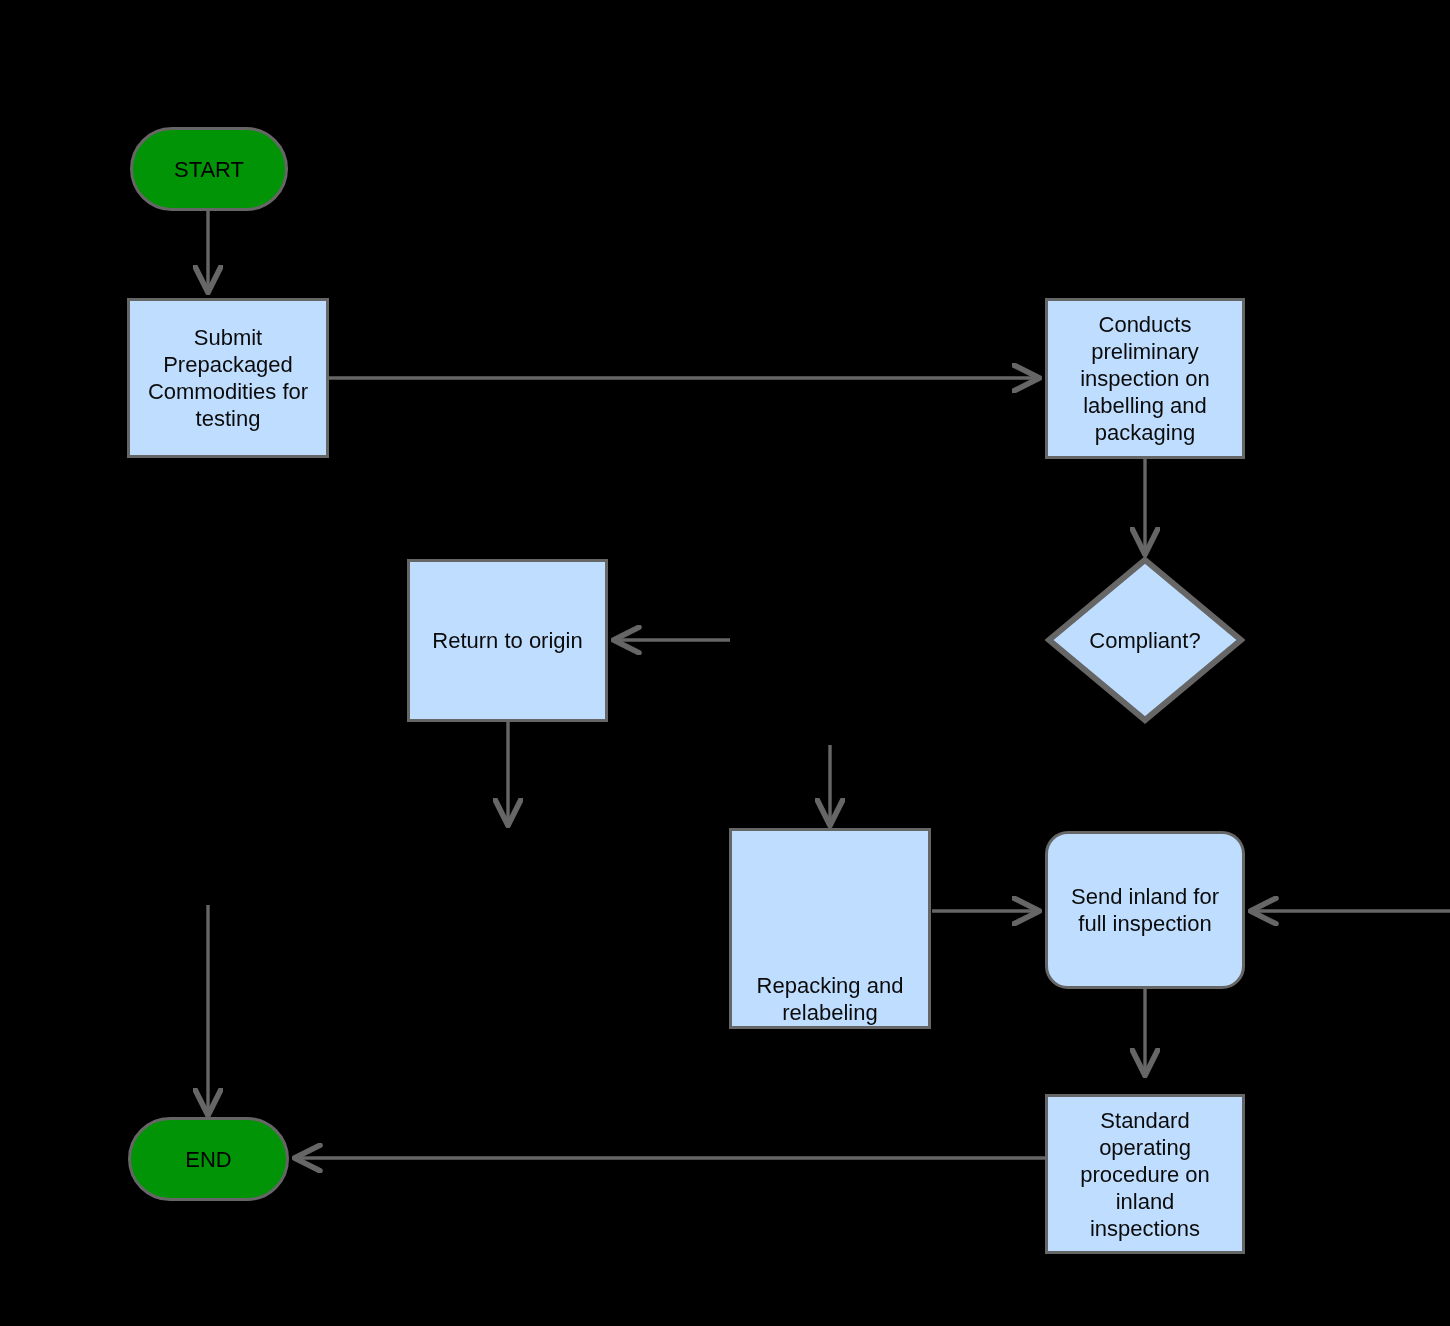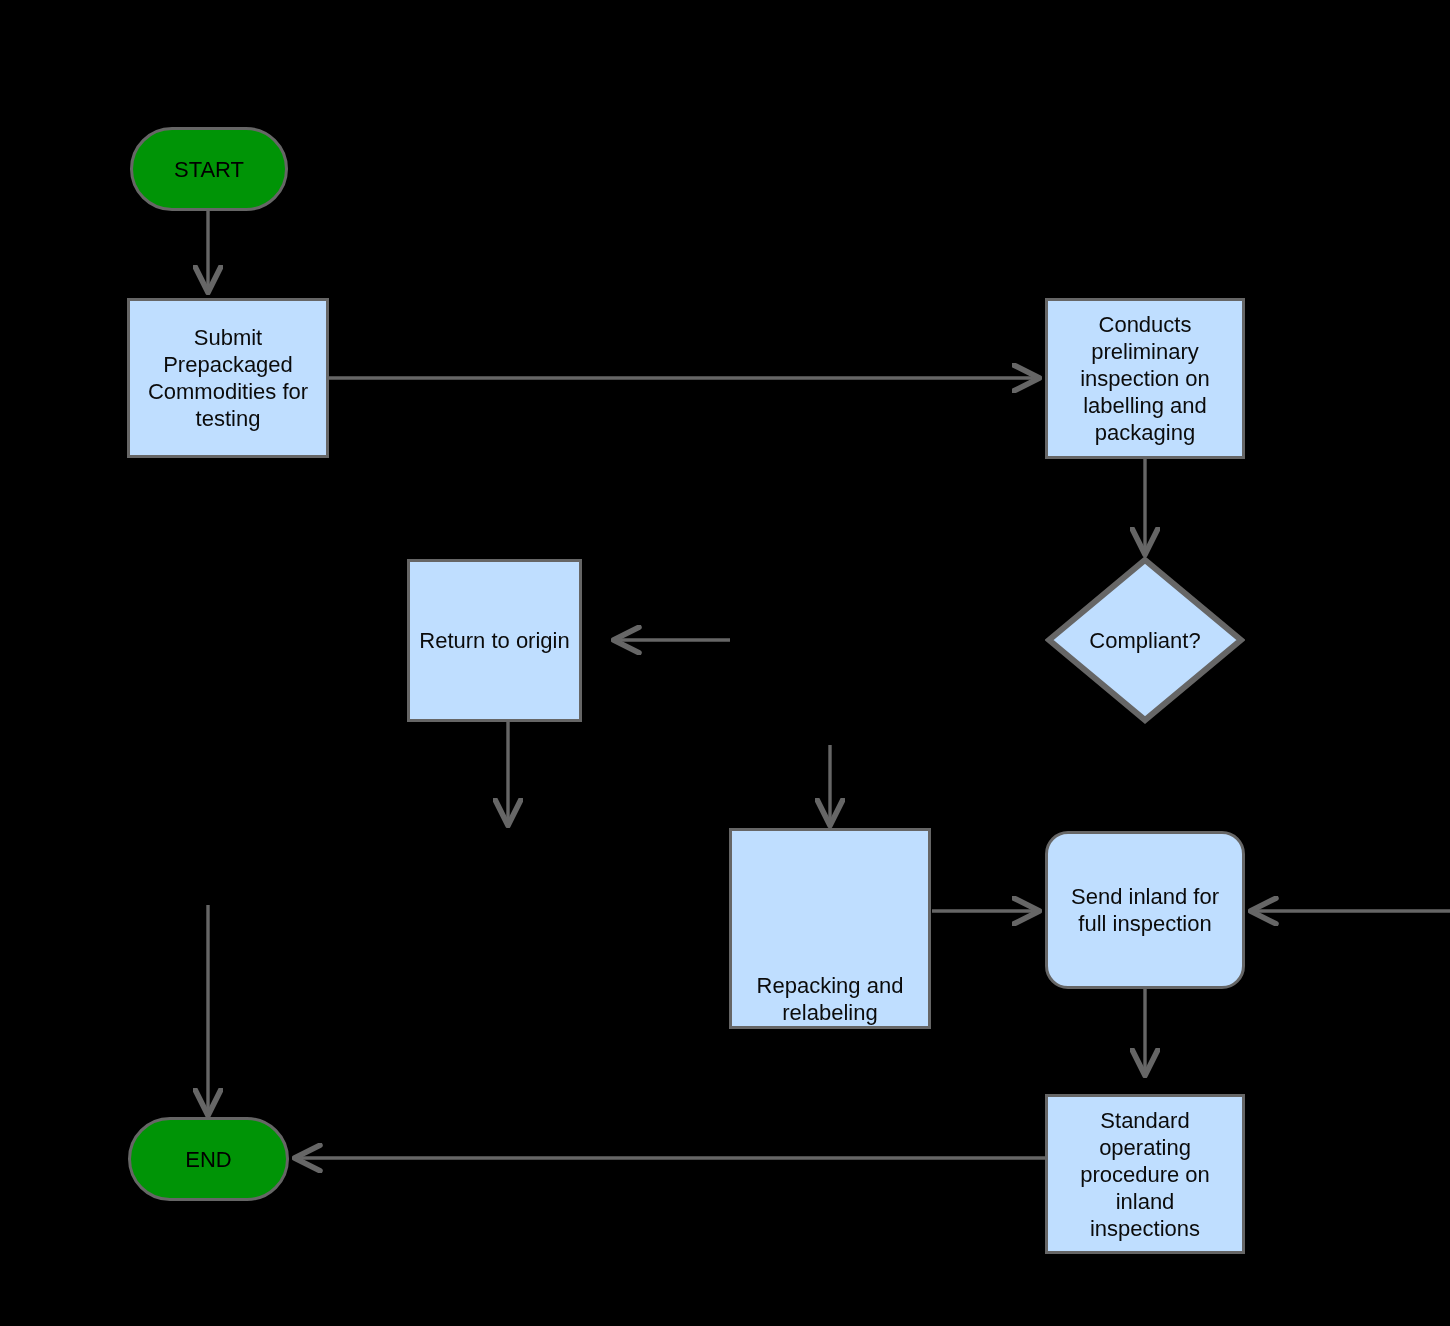--- a/index.html
+++ b/index.html
@@ -152,21 +152,21 @@
   <div class="diamond-wrap" style="left:1045px; top:556px; width:200px; height:168px;">
     <svg class="diamond-shape" viewBox="0 0 200 168" preserveAspectRatio="none">
       <polygon points="100,4 196,84 100,164 4,84" fill="#bfdeff" stroke="#666666" stroke-width="6"></polygon>
     </svg>
     <div class="diamond-text">
       <span class="node-label">Compliant?</span>
     </div>
   </div>
 
 
-  <div class="node rect" style="left:407px; top:559px; width:175px; height:163px;">
+  <div class="node rect" style="left:407px; top:559px; width:201px; height:163px;">
     <span class="node-label">Return to origin</span>
   </div>
 
 
   <div class="node rect" style="left:729px; top:828px; width:202px; height:201px;align-items:flex-end;">
     <span class="node-label">Repacking and
 relabeling</span>
   </div>
 
   <div class="node rect" style="left:1045px; top:831px; width:200px; height:158px;border-radius:23px;">

